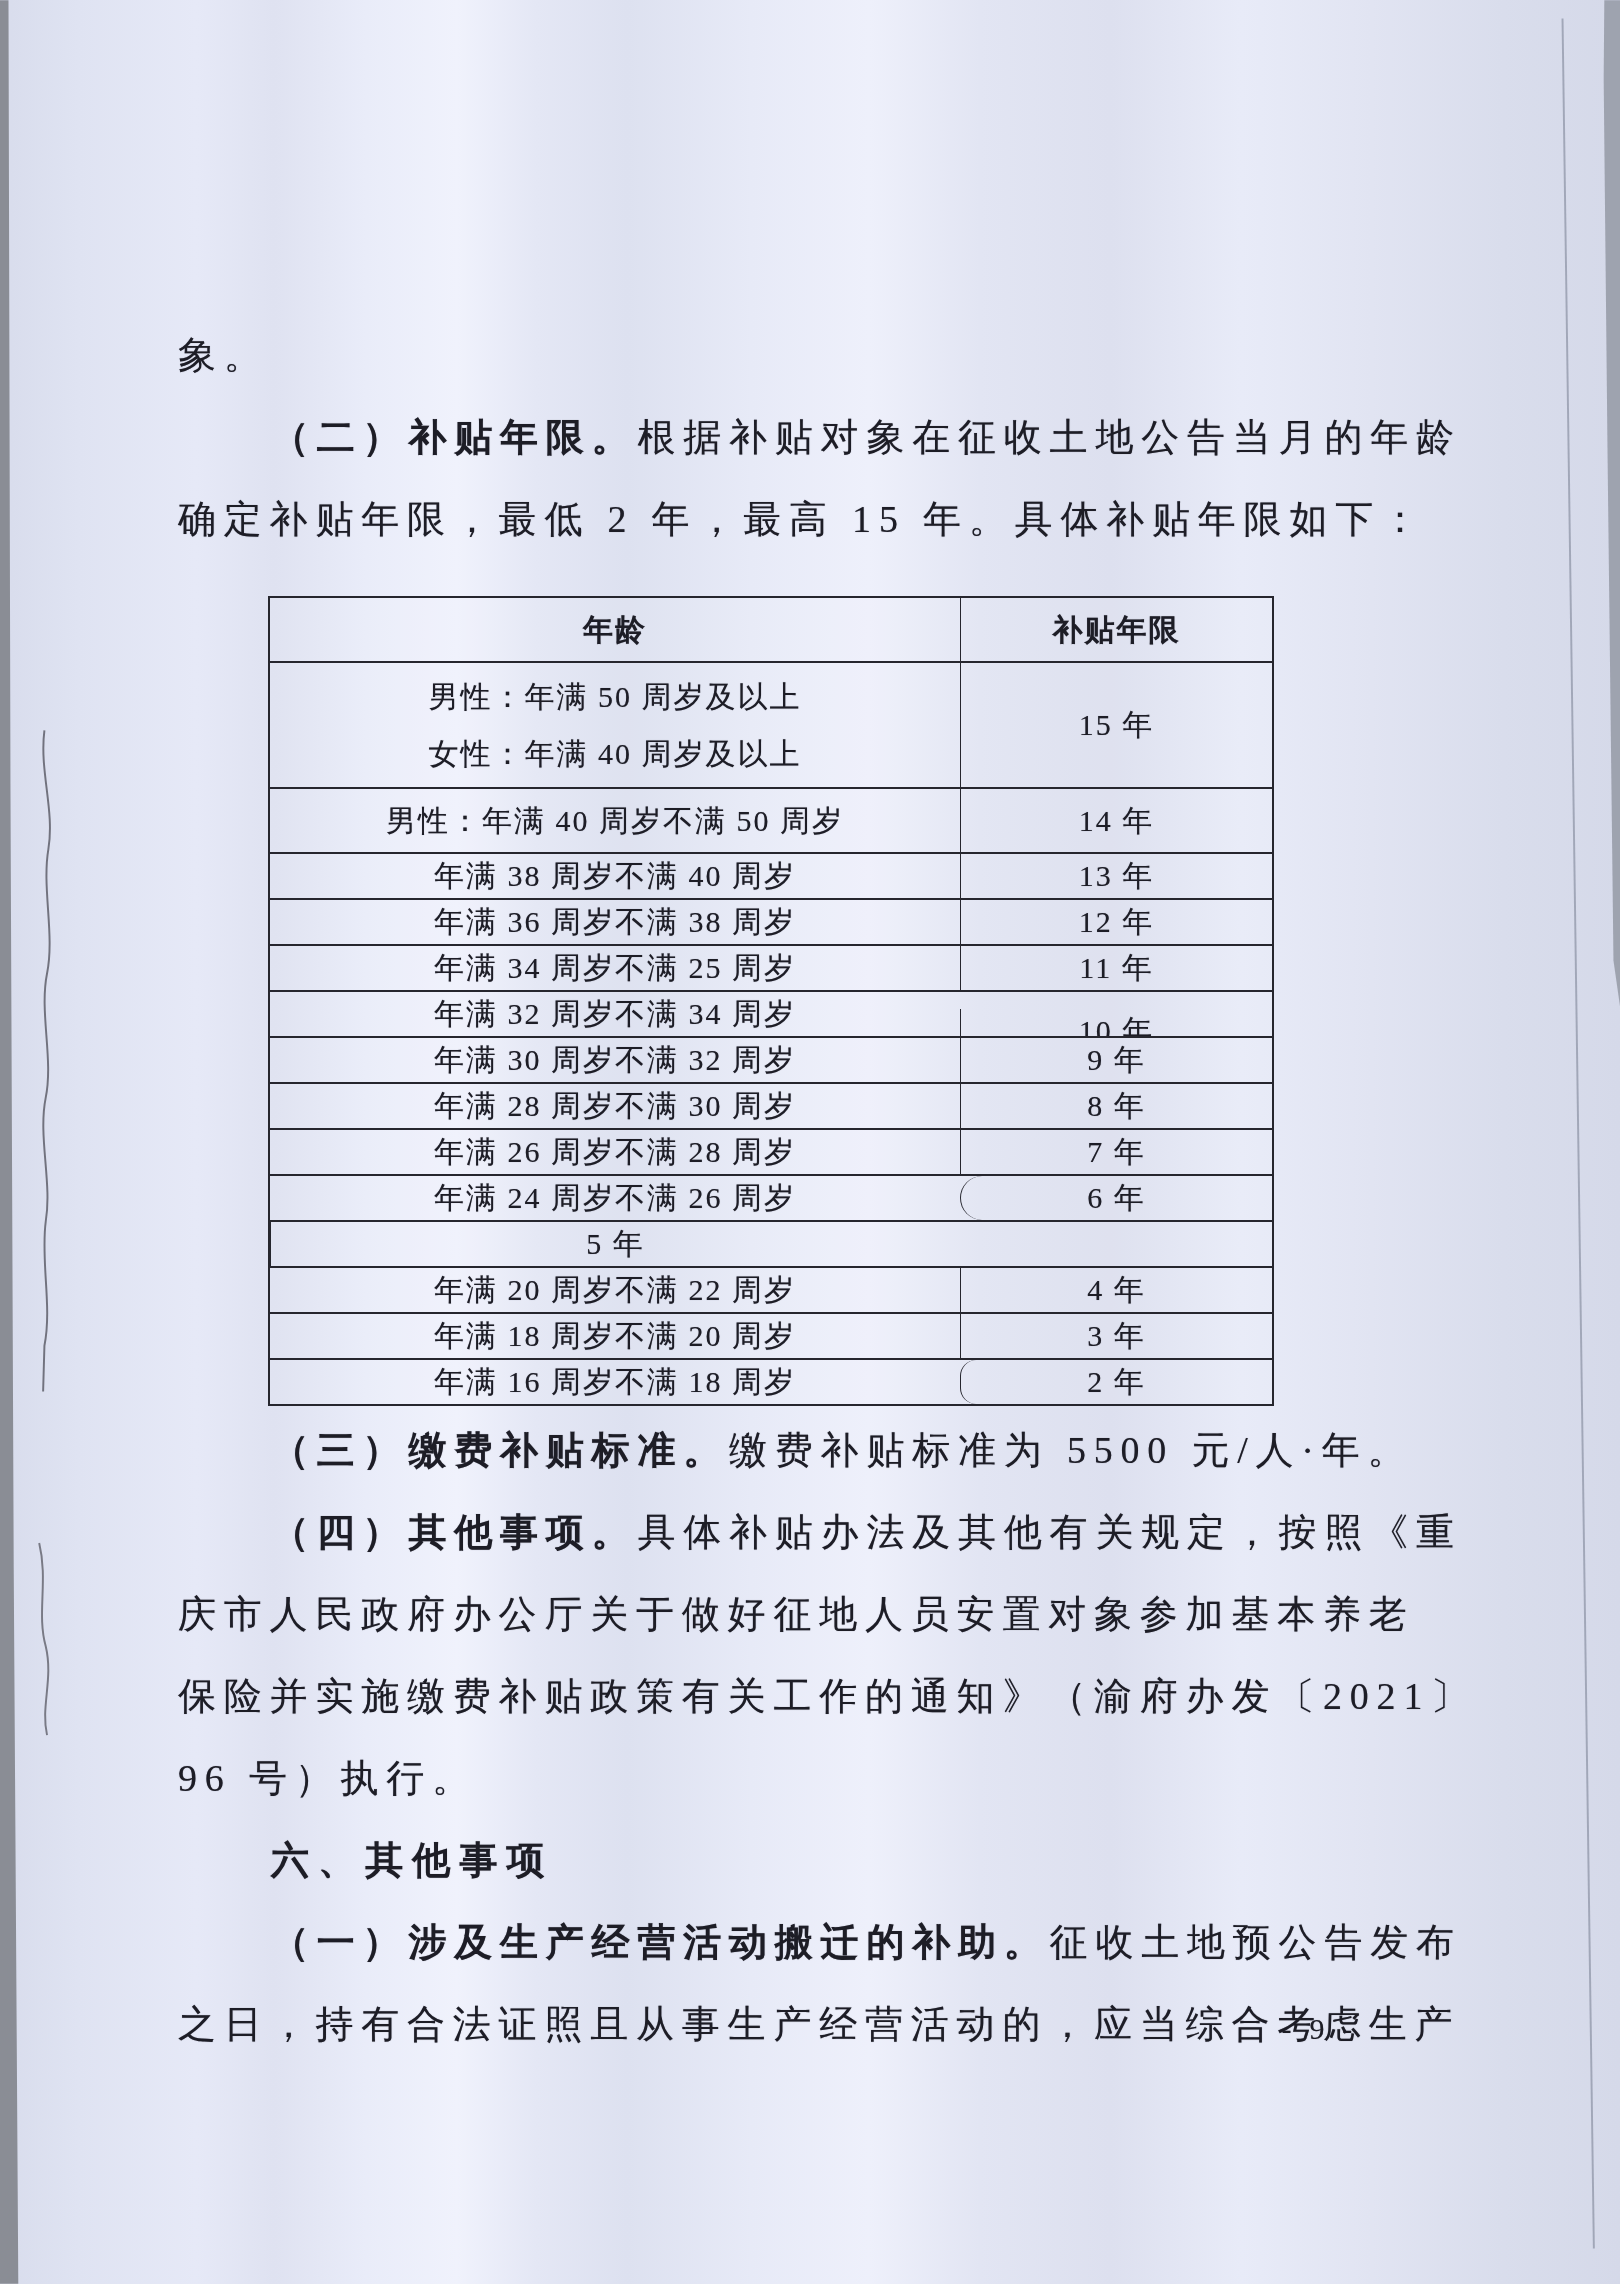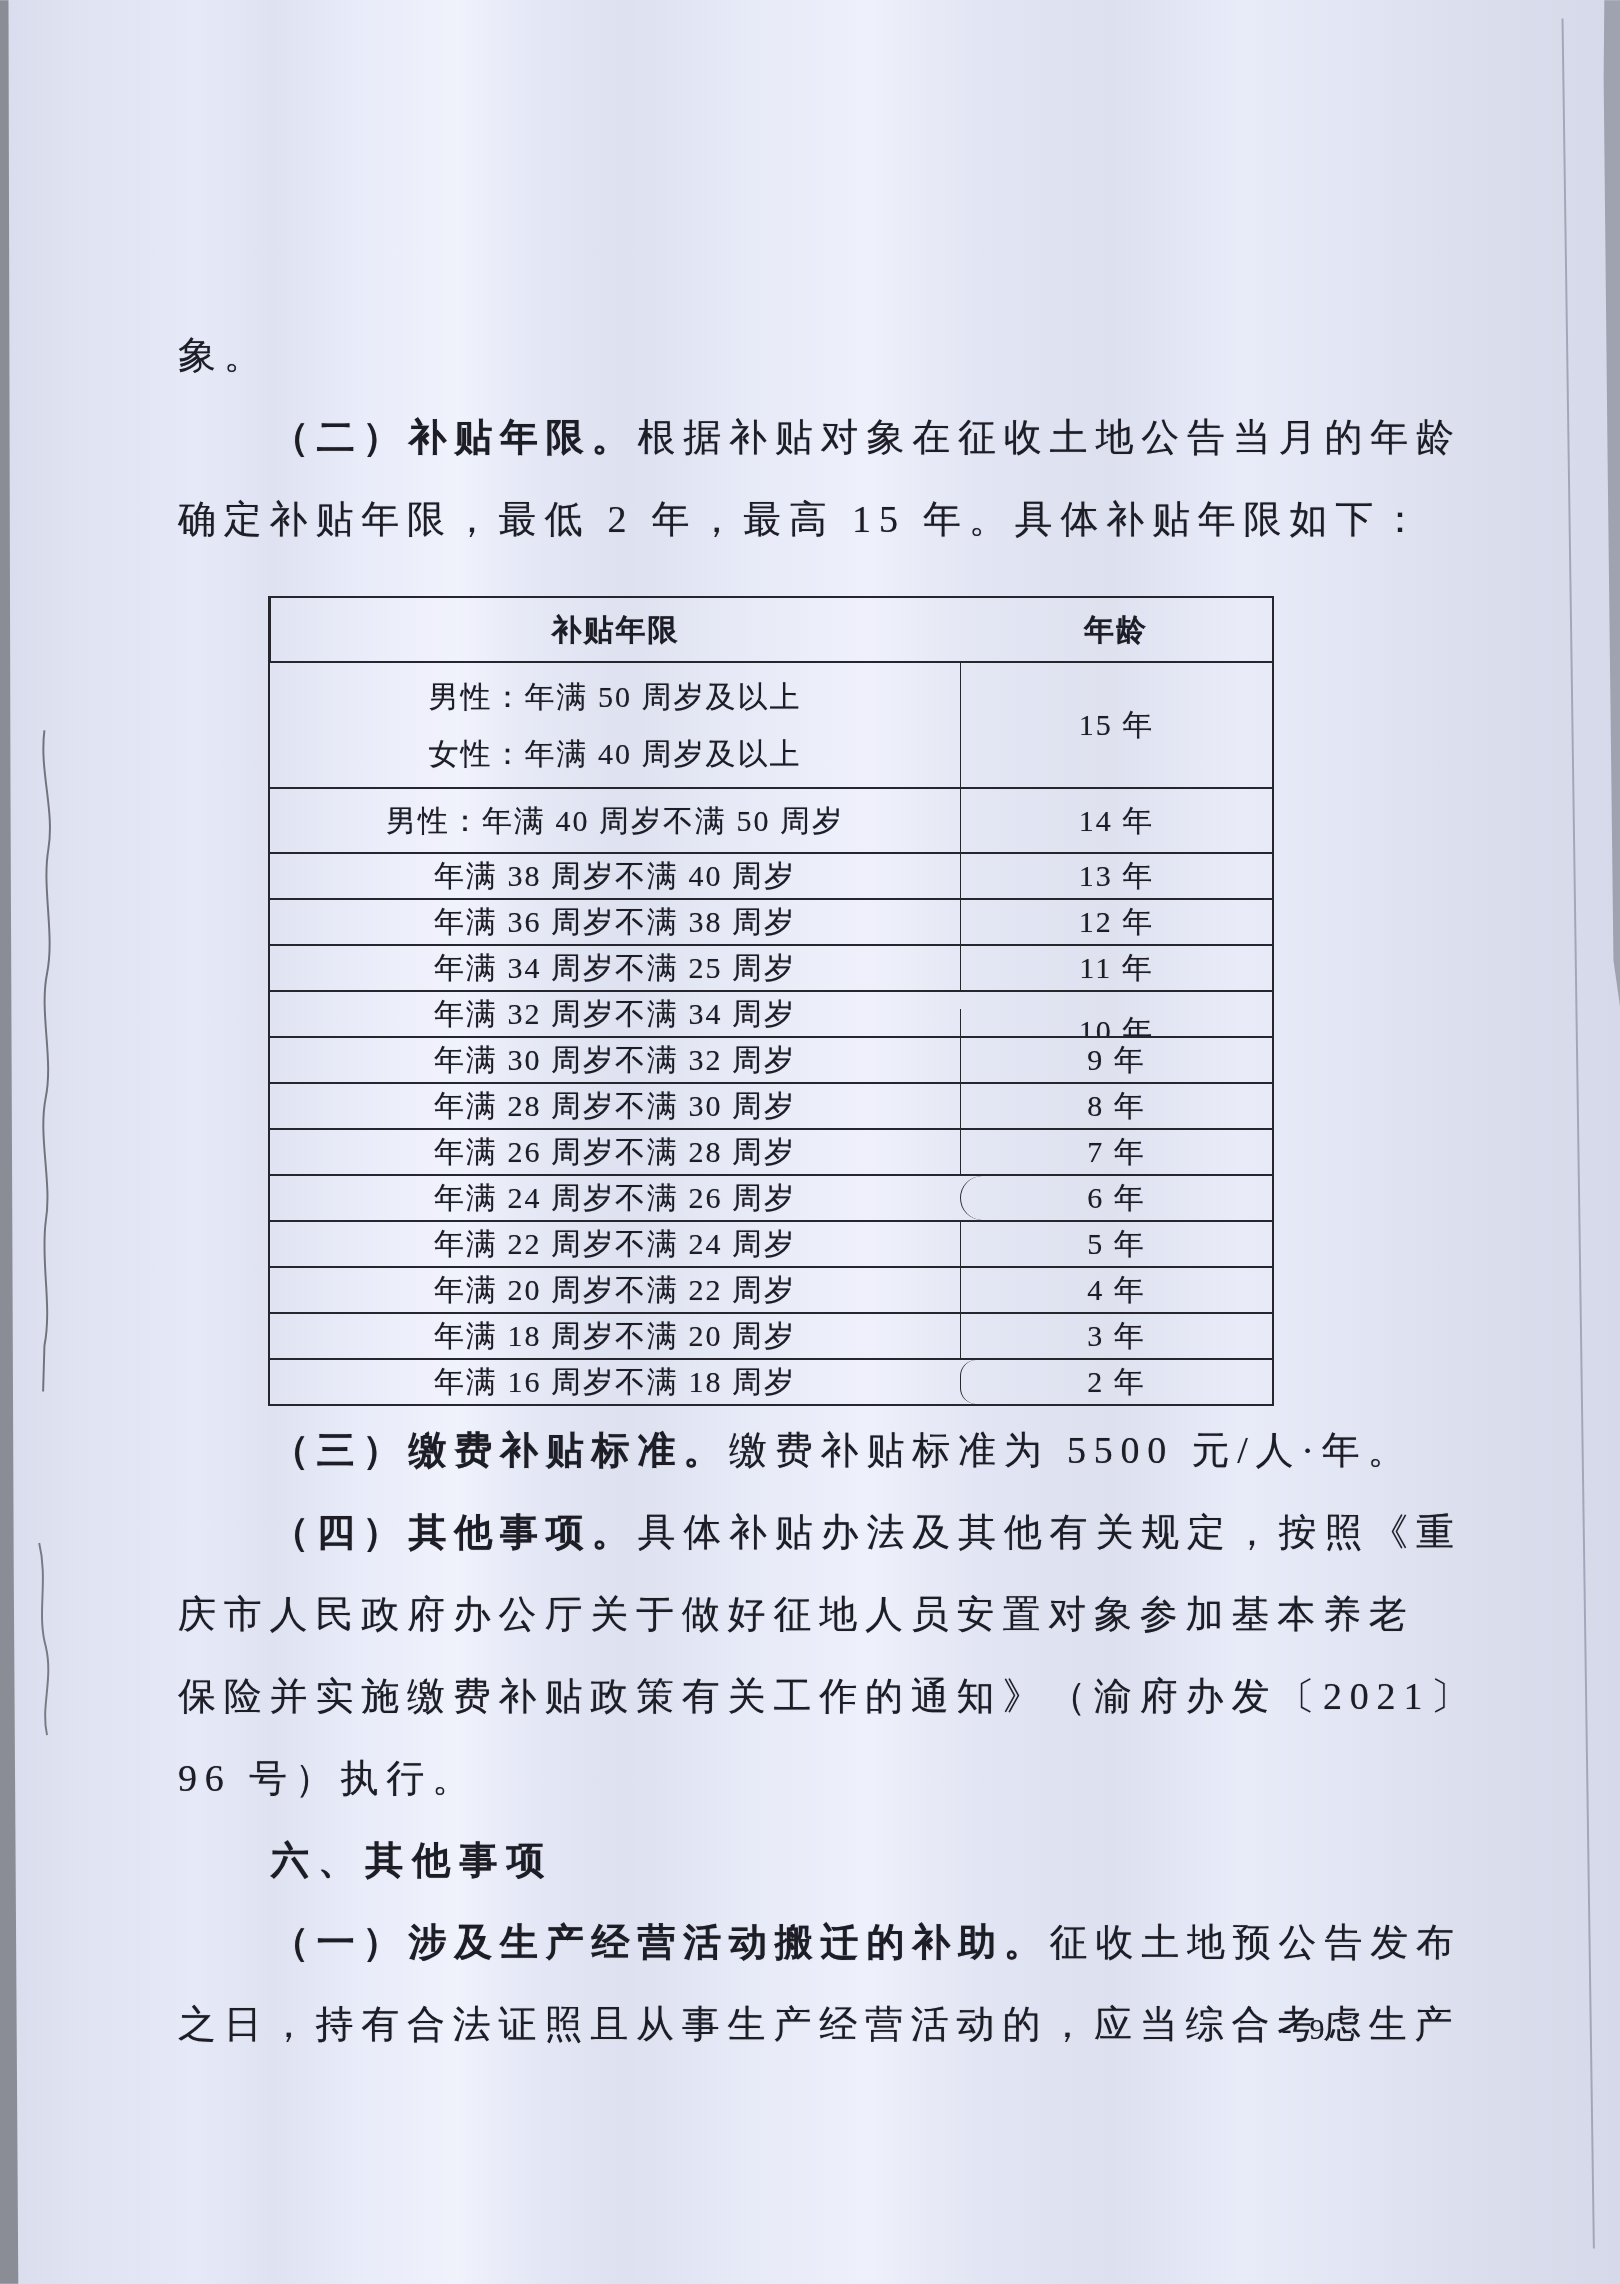--- a/index.html
+++ b/index.html
@@ -53,22 +53,22 @@
 <div class="page">
 
   <div class="textlayer pre-lines" id="pre-lines">
       <div class="bodyline"><span>象。</span></div>
       <div class="bodyline indent"><span class="lead">（二）补贴年限。</span><span>根据补贴对象在征收土地公告当月的年龄</span></div>
       <div class="bodyline"><span>确定补贴年限，最低 2 年，最高 15 年。具体补贴年限如下：</span></div>
     </div>
 
   <div class="subsidy-table" id="subsidy-table">
       <div class="trow header" style="height: 63px;">
+        <div class="cell" style="line-height: 63px;">年龄</div>
         <div class="cell yhead" style="line-height: 63px;">补贴年限</div>
-        <div class="cell" style="line-height: 63px;">年龄</div>
       </div>
       <div class="trow" style="height: 124px;">
         <div class="cell age" style="line-height: normal; padding-top: 5.2px;"><div class="age-multi"><div style="line-height: 57px;">男性：年满 50 周岁及以上</div><div style="line-height: 57px;">女性：年满 40 周岁及以上</div></div></div>
         <div class="cell years" style="line-height: 124px;">15 年</div>
       </div>
       <div class="trow" style="height: 63px;">
         <div class="cell age" style="line-height: 63px;">男性：年满 40 周岁不满 50 周岁</div>
         <div class="cell years" style="line-height: 63px;">14 年</div>
       </div>
       <div class="trow" style="height: 44px;">
@@ -97,21 +97,20 @@
       </div>
       <div class="trow" style="height: 44px;">
         <div class="cell age" style="line-height: 44px;">年满 26 周岁不满 28 周岁</div>
         <div class="cell years" style="line-height: 44px;">7 年</div>
       </div>
       <div class="trow" style="height: 44px;">
         <div class="cell age" style="line-height: 44px;">年满 24 周岁不满 26 周岁</div>
         <div class="cell years" style="line-height: 44px; border-radius: 22px;">6 年</div>
       </div>
       <div class="trow" style="height: 44px;">
-        <div class="cell age" style="line-height: 44px;">年满 22 周岁不满 24 周岁</div>
         <div class="cell years" style="line-height: 44px;">5 年</div>
       </div>
       <div class="trow" style="height: 44px;">
         <div class="cell age" style="line-height: 44px;">年满 20 周岁不满 22 周岁</div>
         <div class="cell years" style="line-height: 44px;">4 年</div>
       </div>
       <div class="trow" style="height: 44px;">
         <div class="cell age" style="line-height: 44px;">年满 18 周岁不满 20 周岁</div>
         <div class="cell years" style="line-height: 44px;">3 年</div>
       </div>

